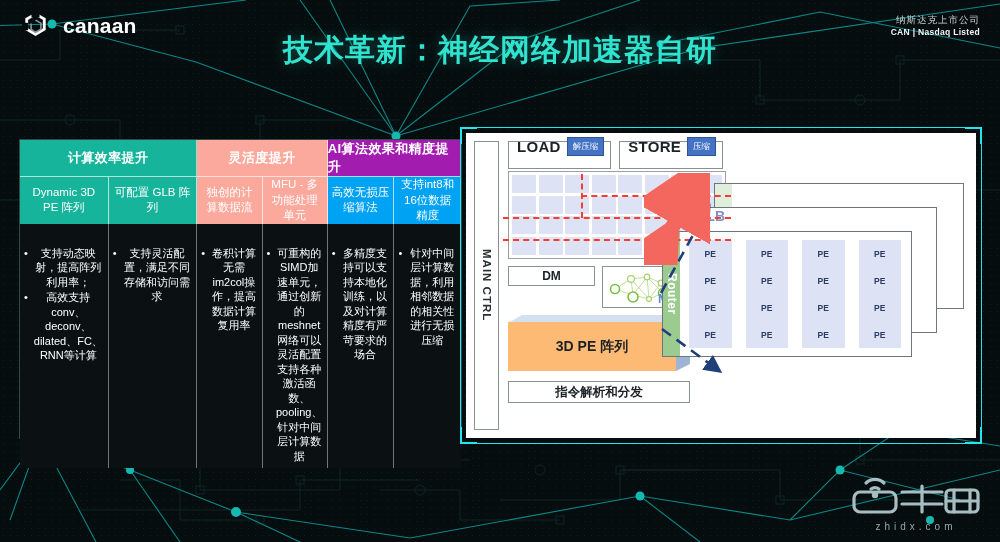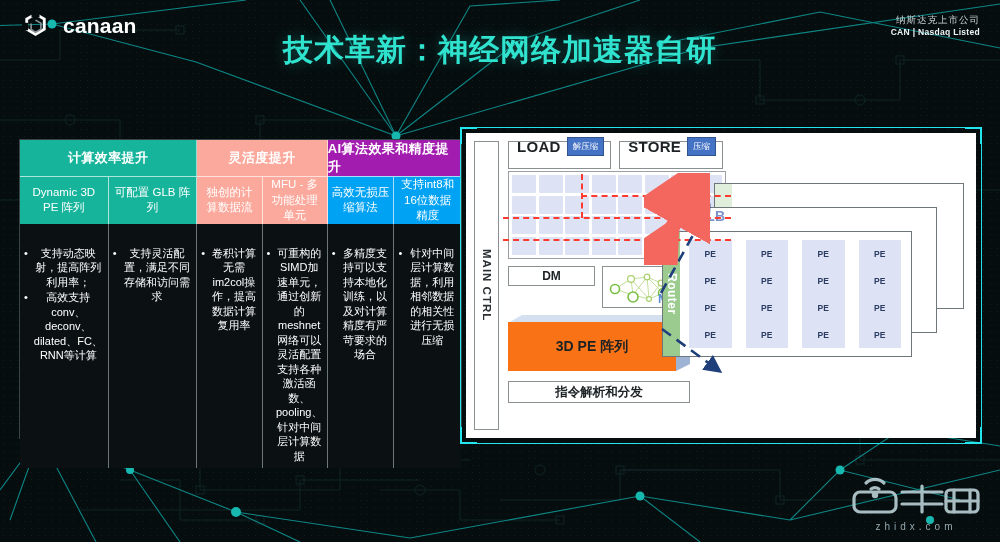--- a/index.html
+++ b/index.html
@@ -202,21 +202,21 @@
     font-size: 12.5px; font-weight: 700; color: #5b8ed6;
   }
 
   .pe3d {
     position: absolute; left: 42px; top: 182px;
     width: 182px; height: 56px;
   }
   .pe3d .face {
     position: absolute; left: 0; top: 7px;
     width: 168px; height: 49px;
-    background: #f97316;
+    background: #fdba74;
     display: flex; align-items: center; justify-content: center;
     font-size: 14px; font-weight: 700; color: #1c2124;
   }
   .pe3d .top-para {
     position: absolute; left: 0; top: 0; width: 182px; height: 8px;
     background: #d4e0f0;
     clip-path: polygon(0 100%, 14px 0, 182px 0, 168px 100%);
   }
   .pe3d .side {
     position: absolute; right: 0; top: 0; width: 14px; height: 56px;

